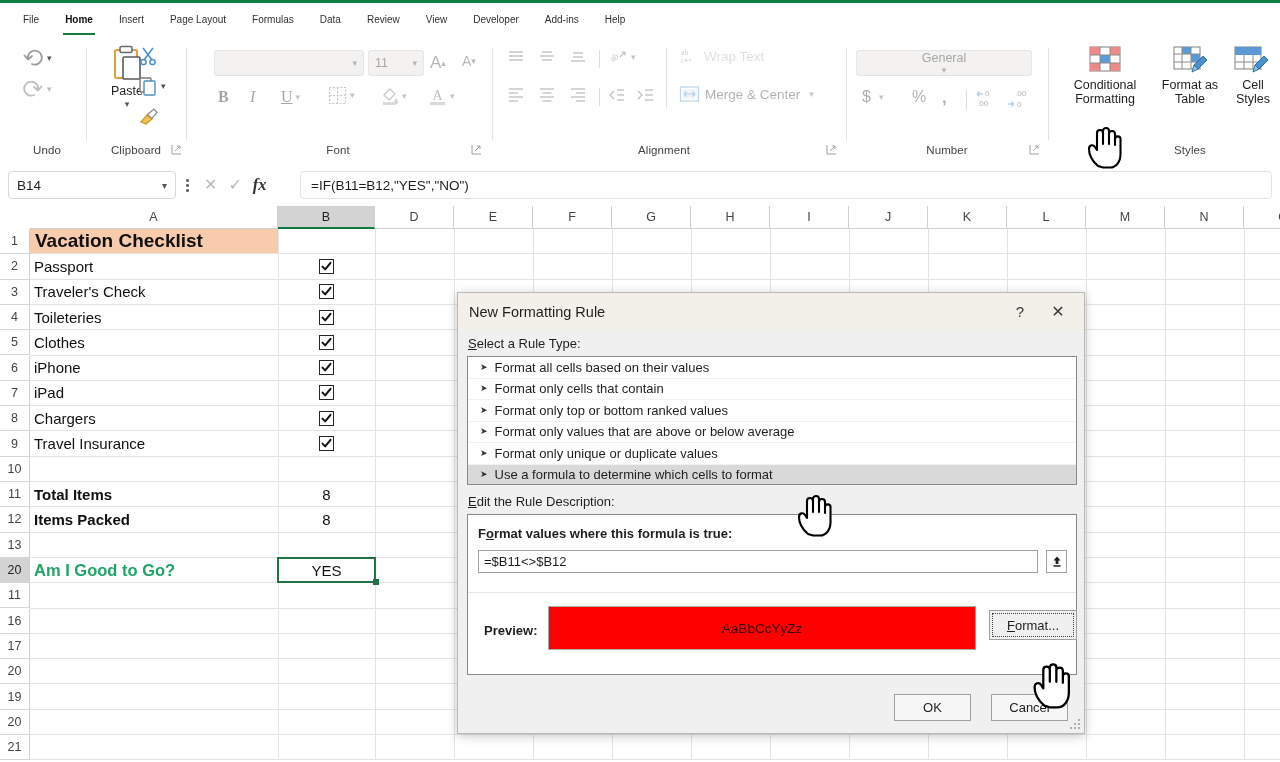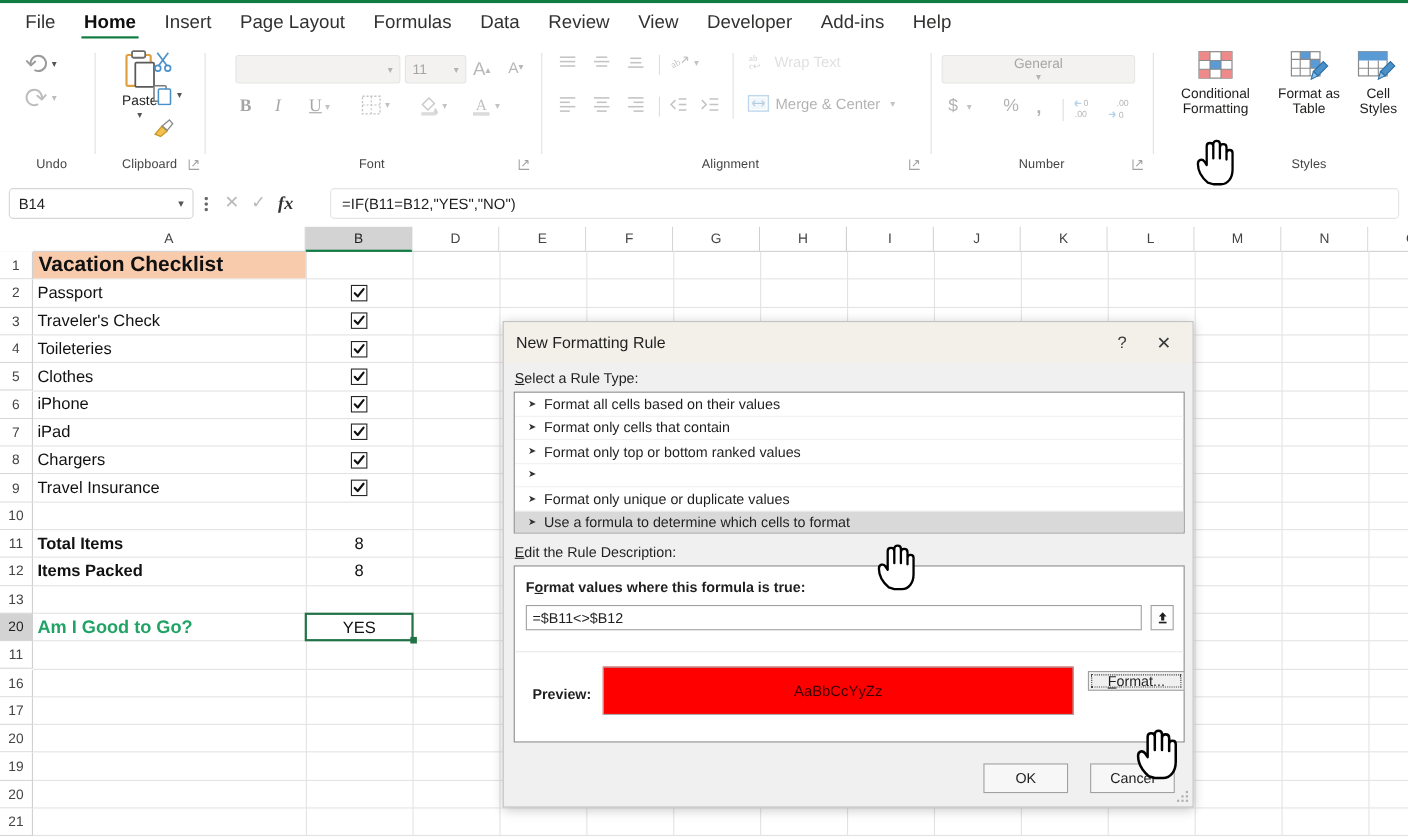--- a/index.html
+++ b/index.html
@@ -13,21 +13,21 @@
   }
   #app { position: relative; width: 1280px; height: 762px; background: #ffffff; }
 
   
   .top-strip { position:absolute; top:0; left:0; width:1280px; height:3px; background:#107c41; }
 
   
   .tabbar { position:absolute; top:3px; left:0; width:1280px; height:33px; background:#ffffff; }
   .tabs { display:flex; align-items:center; height:33px; padding-left:10px; }
   .tab {
-    font-size:17px; color:#323130; padding:0 13px; height:33px;
+    font-size:10px; color:#323130; padding:0 13px; height:33px;
     display:flex; align-items:center; position:relative; white-space:nowrap; cursor:default;justify-content:center;
   }
   .tab.active { font-weight:bold; color:#0f0f0f; }
   .tab.active::after {
     content:""; position:absolute; left:11px; right:11px; bottom:1px; height:2.5px; background:#107c41;
   }
 
   
   .ribbon { position:absolute; top:36px; left:0; width:1280px; height:126px; background:#ffffff; }
   .rgroup { position:absolute; top:0; height:126px; }
@@ -166,21 +166,21 @@
   }
   .sep-line { position:absolute; left:0; right:0; top:77px; height:1px; background:#e8e8e8; }
   .preview-label { position:absolute; left:16px; top:108px; font-size:13px; font-weight:bold; color:#1f1f1f; }
   .preview-swatch {
     position:absolute; left:80px; top:91px; width:428px; height:44px;
     background:#ff0000; border:1px solid #a9a9a9;
     display:flex; align-items:center; justify-content:center;
     font-size:13.5px; color:#3b0000;
   }
   .format-btn {
-    position:absolute; left:521px; top:95px; width:88px; height:18px;
+    position:absolute; left:521px; top:95px; width:88px; height:30px;
     background:#f0f0f0; border:1px solid #a0a0a0;
     display:flex; align-items:center; justify-content:center;
     font-size:13px; color:#1f1f1f; cursor:default;
   }
   .format-btn::before {
     content:""; position:absolute; left:2px; right:2px; top:2px; bottom:2px;
     border:1px dotted #444;
   }
   .dlg-btn {
     position:absolute; width:77px; height:27px; background:#f7f7f7;
@@ -845,20 +845,21 @@
           <div class="rt-item">
             <span class="ar">➤</span>
             <span>Format only cells that contain</span>
           </div>
           <div class="rt-item">
             <span class="ar">➤</span>
             <span>Format only top or bottom ranked values</span>
           </div>
           <div class="rt-item">
             <span class="ar">➤</span>
+            <span>Format only values that are above or below average</span>
           </div>
           <div class="rt-item">
             <span class="ar">➤</span>
             <span>Format only unique or duplicate values</span>
           </div>
           <div class="rt-item sel">
             <span class="ar">➤</span>
             <span>Use a formula to determine which cells to format</span>
           </div>
         </div>

